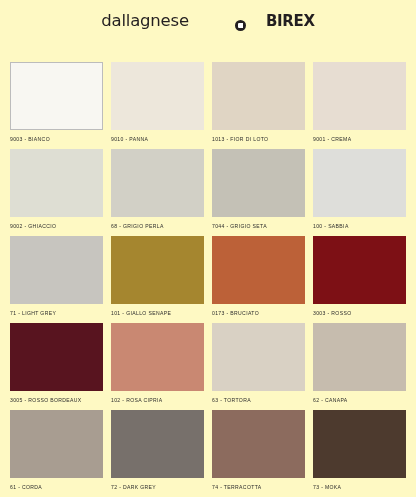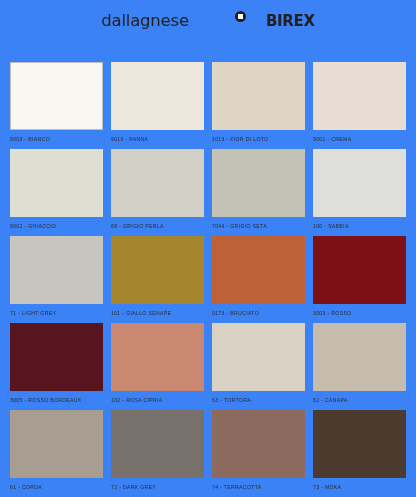--- a/index.html
+++ b/index.html
@@ -10,21 +10,21 @@
     width: 416px;
     height: 497px;
     background: #ffffff;
     font-family: "Liberation Sans", sans-serif;
     overflow: hidden;
   }
   .page {
     position: relative;
     width: 416px;
     height: 497px;
-    background: #3b82f6;
+    background: #fef9c3;
     box-sizing: border-box;
   }
 
   
   .header {
     height: 62px;
     display: flex;
     align-items: flex-start;
     justify-content: center;
     gap: 46px;
@@ -35,21 +35,21 @@
     font-family: "DejaVu Sans", sans-serif;
     font-size: 16.5px;
     font-weight: 400;
     letter-spacing: -0.2px;
     color: #231f20;
     line-height: 20px;
     white-space: nowrap;
   }
   .brand-birex {
     display: flex;
-    align-items: flex-start;
+    align-items: flex-end;
     gap: 20px;
     line-height: 20px;
   }
   .birex-mark {
     position: relative;
     width: 11px;
     height: 11px;
     border-radius: 50%;
     background: #231f20;
     flex: 0 0 auto;

